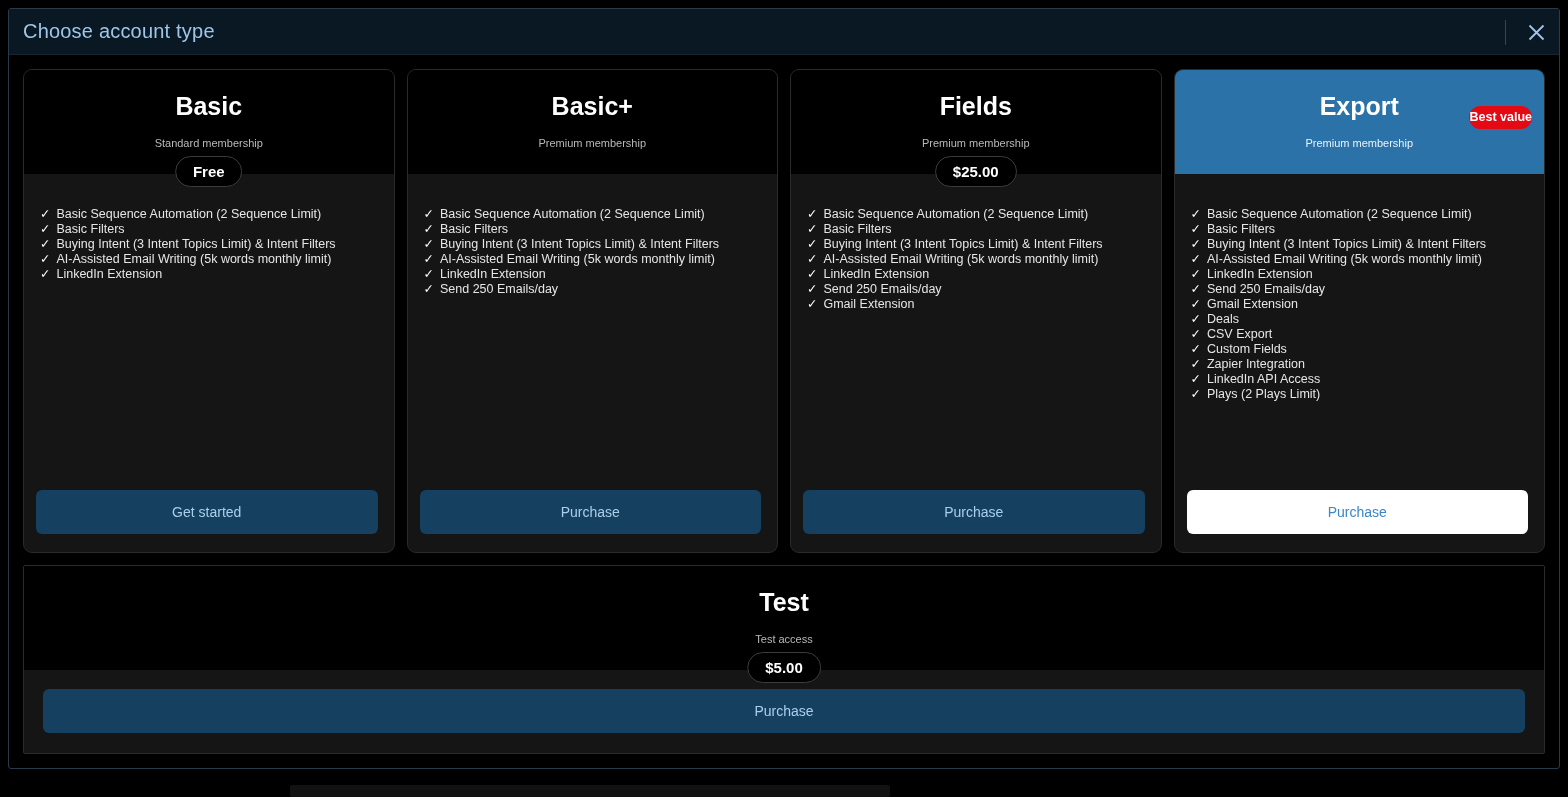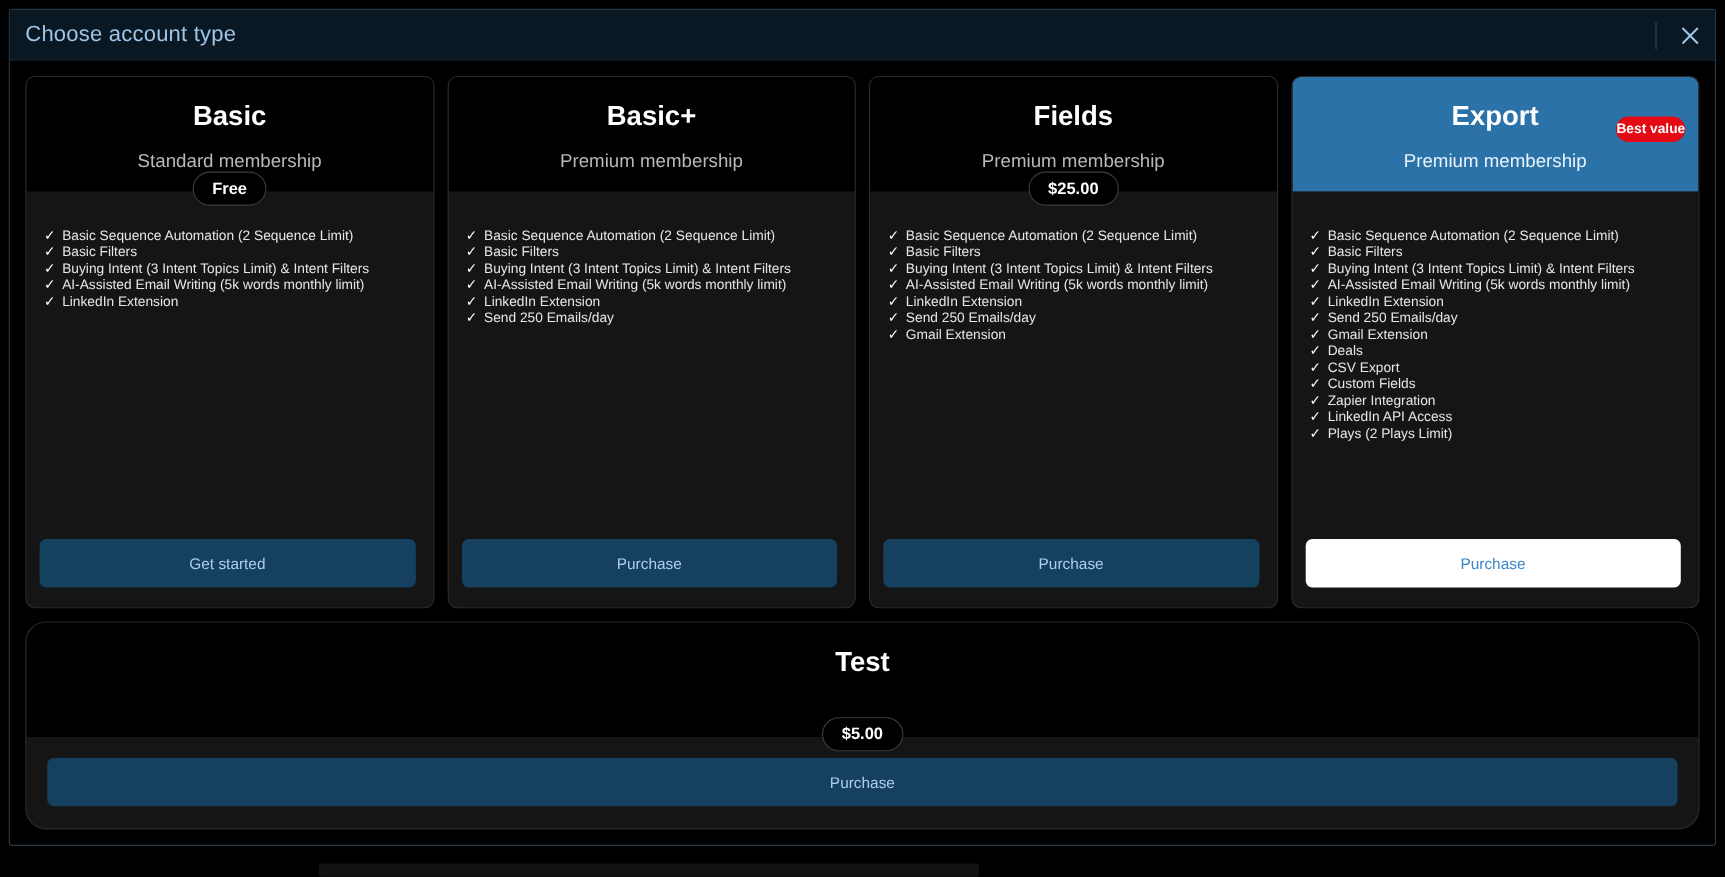--- a/index.html
+++ b/index.html
@@ -105,21 +105,21 @@
   .plan-card.featured .card-head { background: #2b72a8; }
 
   .plan-name {
     font-size: 25px;
     font-weight: bold;
     color: #ffffff;
     line-height: 1;
   }
   .plan-sub {
     margin-top: 19px;
-    font-size: 17px;
+    font-size: 11px;
     color: #b9b9b9;
     line-height: 1;
   }
   .plan-card.featured .plan-sub { color: #eaf3fa; }
 
   .best-badge {
     position: absolute;
     top: 16px;
     right: 12px;
     background: #e50914;
@@ -196,21 +196,21 @@
   .plan-btn.light {
     background: #ffffff;
     color: #3a86c8;
   }
 
   
   #test-panel {
     flex: 1 1 auto;
     background: #151515;
     border: 1px solid #2b2b2b;
-    border-radius: 19px;
+    border-radius: 2px;
     display: flex;
     flex-direction: column;
     position: relative;
     overflow: hidden;
     min-height: 0;
   }
   #test-head {
     flex: 0 0 104px;
     background: #000000;
     text-align: center;
@@ -437,20 +437,21 @@
           </div>
           <div class="card-foot">
             <button class="plan-btn light">Purchase</button>
           </div>
         </div>
       </div>
 
     <div id="test-panel">
       <div id="test-head">
         <div class="plan-name">Test</div>
+        <div class="plan-sub">Test access</div>
         <div class="price-pill">$5.00</div>
       </div>
       <div id="test-foot">
         <button id="test-btn">Purchase</button>
       </div>
     </div>
 
   </div>
 </div>
 

